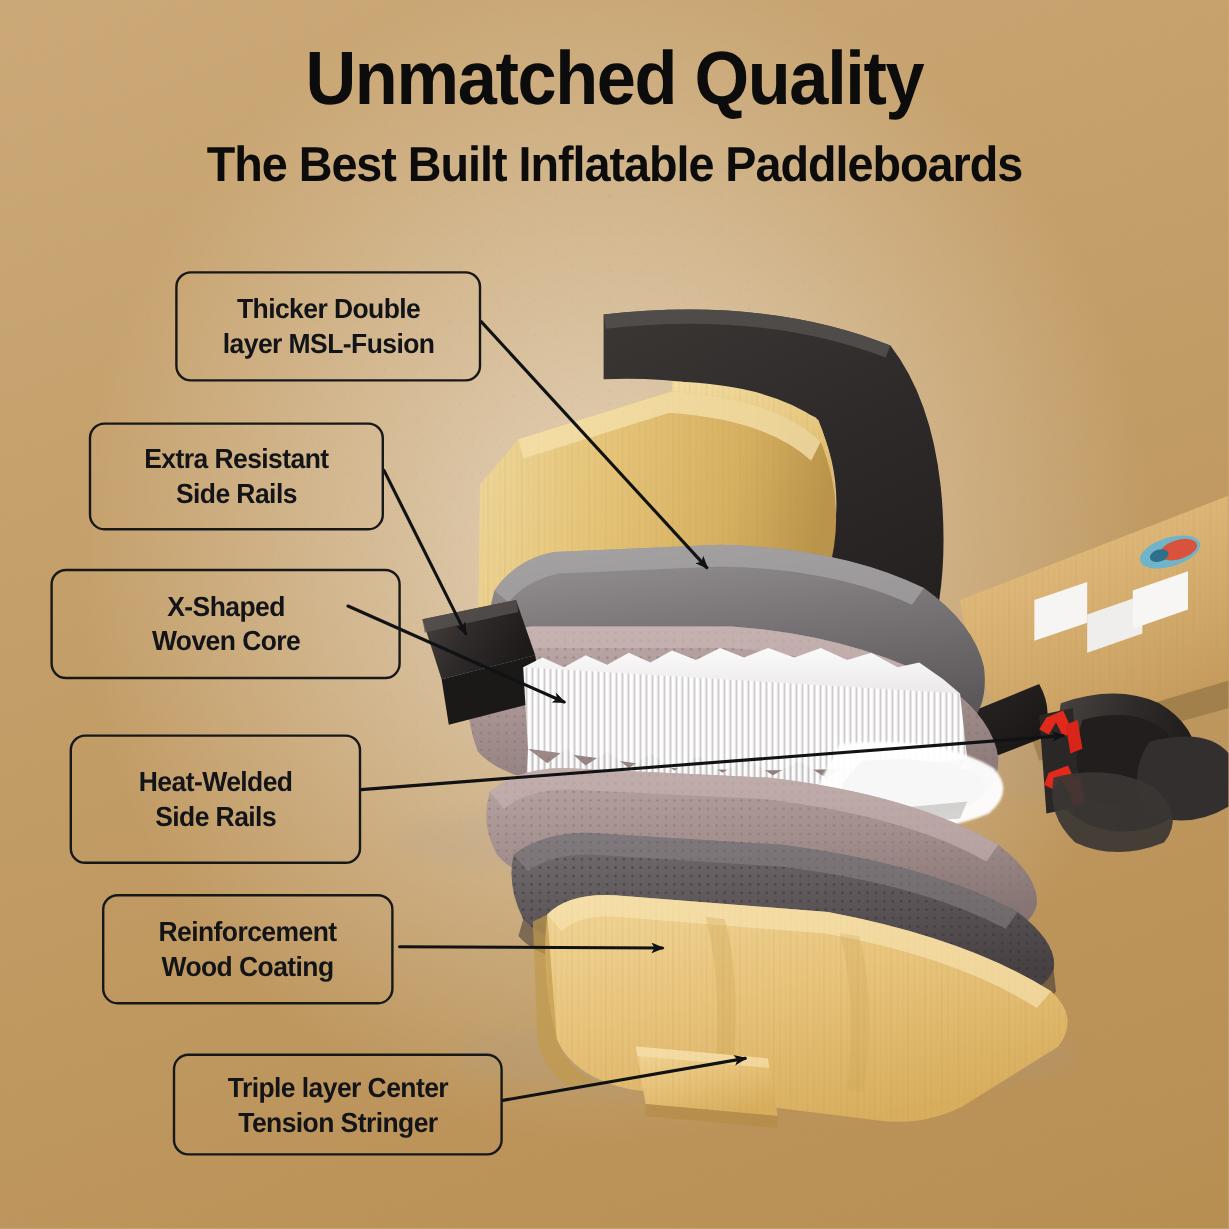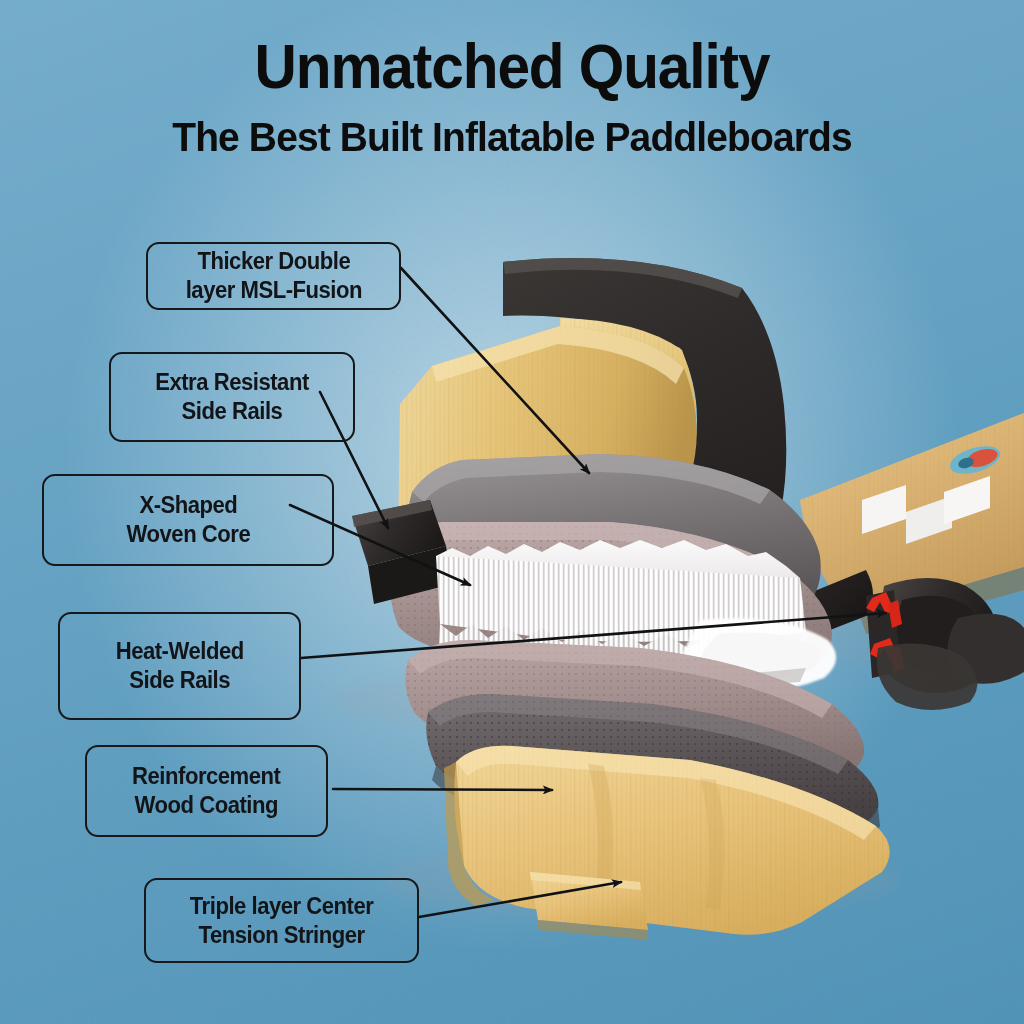--- a/index.html
+++ b/index.html
@@ -106,21 +106,21 @@
     left: 0; top: 0;
     width: 1024px;
     height: 1024px;
   }
   #board-art { z-index: 10; }
   #leader-lines { z-index: 30; pointer-events: none; }
 </style>
 </head>
 <body>
 
-<div id="infographic" style="background-color: #0369a1;">
+<div id="infographic" style="background-color: #a16207;">
 
   <div id="paper-vignette"></div>
   <div id="paper-texture"></div>
 
   <svg id="board-art" viewBox="0 0 1024 1024">
     <defs>
       <linearGradient id="gBlackTop" x1="0" y1="0" x2="0.35" y2="1">
         <stop offset="0%" stop-color="#3b3735"></stop>
         <stop offset="45%" stop-color="#2e2a29"></stop>
         <stop offset="100%" stop-color="#211e1d"></stop>
@@ -463,25 +463,25 @@
       <line x1="333" y1="789" x2="552" y2="790" marker-end="url(#arrowHead)"></line>
       <line x1="419" y1="917" x2="621" y2="882" marker-end="url(#arrowHead)"></line>
     </g>
   </svg>
 
   <div id="heading-block">
     <h1 id="main-title">Unmatched Quality</h1>
     <h2 id="sub-title">The Best Built Inflatable Paddleboards</h2>
   </div>
 
-  <div class="callout" id="callout-0" style="left: 146px; top: 226px; width: 255px; height: 68px; margin-top: 16px;">
+  <div class="callout" id="callout-0" style="left: 146px; top: 226px; width: 255px; height: 92px;">
     <span class="callout-label">Thicker Double
 layer MSL-Fusion</span>
   </div>
-  <div class="callout" id="callout-1" style="left: 74px; top: 352px; width: 246px; height: 90px; margin-left: 35px;">
+  <div class="callout" id="callout-1" style="left: 74px; top: 352px; width: 246px; height: 90px;">
     <span class="callout-label">Extra Resistant
 Side Rails</span>
   </div>
   <div class="callout" id="callout-2" style="left: 42px; top: 474px; width: 292px; height: 92px;">
     <span class="callout-label">X-Shaped
 Woven Core</span>
   </div>
   <div class="callout" id="callout-3" style="left: 58px; top: 612px; width: 243px; height: 108px;">
     <span class="callout-label">Heat-Welded
 Side Rails</span>

